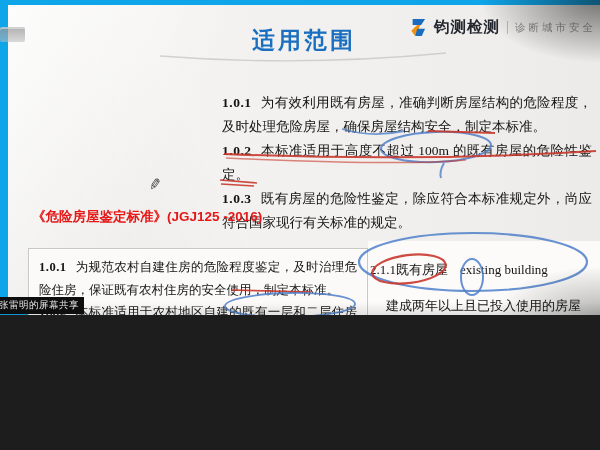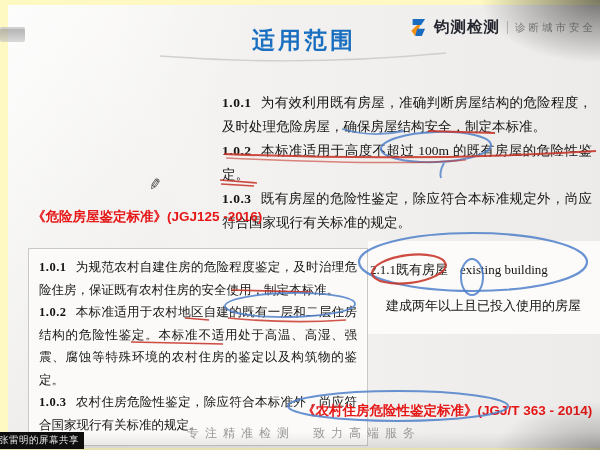--- a/index.html
+++ b/index.html
@@ -1,17 +1,17 @@
 <!DOCTYPE html>
 <html><head>
 <meta charset="utf-8">
 <style>
   html,body{margin:0;padding:0;background:#1d1d1d;}
   body{font-family:"Liberation Sans","DejaVu Sans",sans-serif;}
-  #stage{position:relative;width:600px;height:450px;background:#fef9c3;overflow:hidden;}
+  #stage{position:relative;width:600px;height:315px;background:#0ea5e9;overflow:hidden;}
 
   
   .slide{position:absolute;left:8px;top:5px;right:0;bottom:2px;
     background:
       linear-gradient(115deg, rgba(255,255,255,.85) 0%, rgba(255,255,255,0) 32%),
       linear-gradient(63deg, rgba(0,0,0,.045) 0%, rgba(0,0,0,0) 38%),
       linear-gradient(90deg,#f6f5f3 0%,#f1f0ee 60%,#ecebe9 100%);
   }
   .vignette{position:absolute;inset:0;pointer-events:none;
     background:

